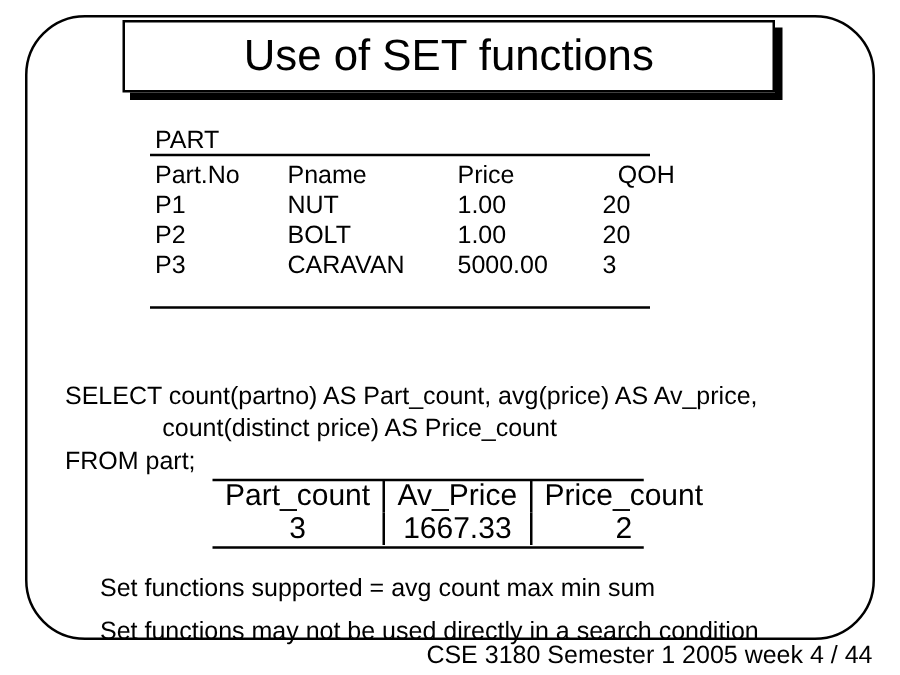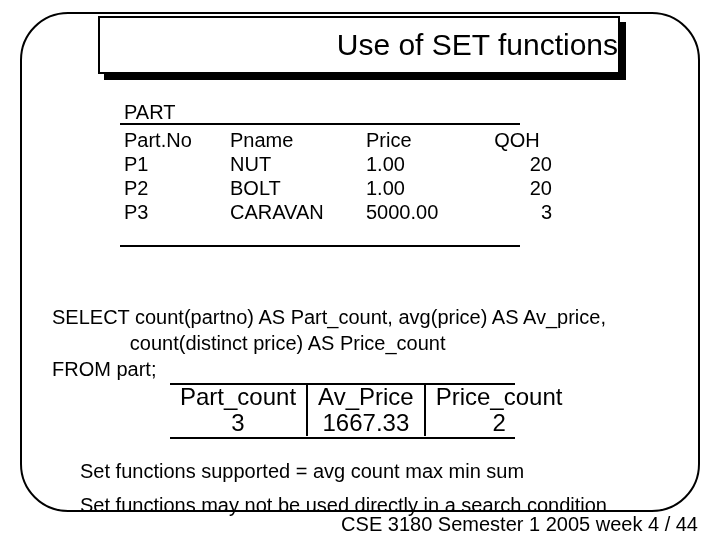--- a/index.html
+++ b/index.html
@@ -39,22 +39,22 @@
     position: absolute;
     left: 98px;
     top: 16px;
     width: 522px;
     height: 58px;
     background: #fff;
     border: 2px solid #000;
     box-sizing: border-box;
     display: flex;
     align-items: center;
-    justify-content: flex-end;
-    font-size: 30px;
+    justify-content: center;
+    font-size: 35px;
   }
   .body {
     position: absolute;
     left: 60px;
     top: 100px;
     right: 60px;
     bottom: 40px;
   }
   .part-table {
     position: absolute;
@@ -73,21 +73,21 @@
   .part-table .caption td {
     padding-bottom: 4px;
   }
   .v1 { border-right: 2px solid #000; }
   .col-partno { width: 90px; }
   .col-pname  { width: 128px; }
   .col-price  { width: 108px; text-align: left; }
   .col-qoh    { width: 70px; text-align: center; }
   .pname-cell { padding-left: 12px !important; }
   .price-val  { padding-right: 14px !important; }
-  .qoh-val    { text-align: right; }
+  .qoh-val    { text-align: left; }
   .hline {
     position: absolute;
     height: 2px;
     background: #000;
   }
   .sql-block {
     position: absolute;
     left: -8px;
     top: 178px;
     font-size: 20px;

